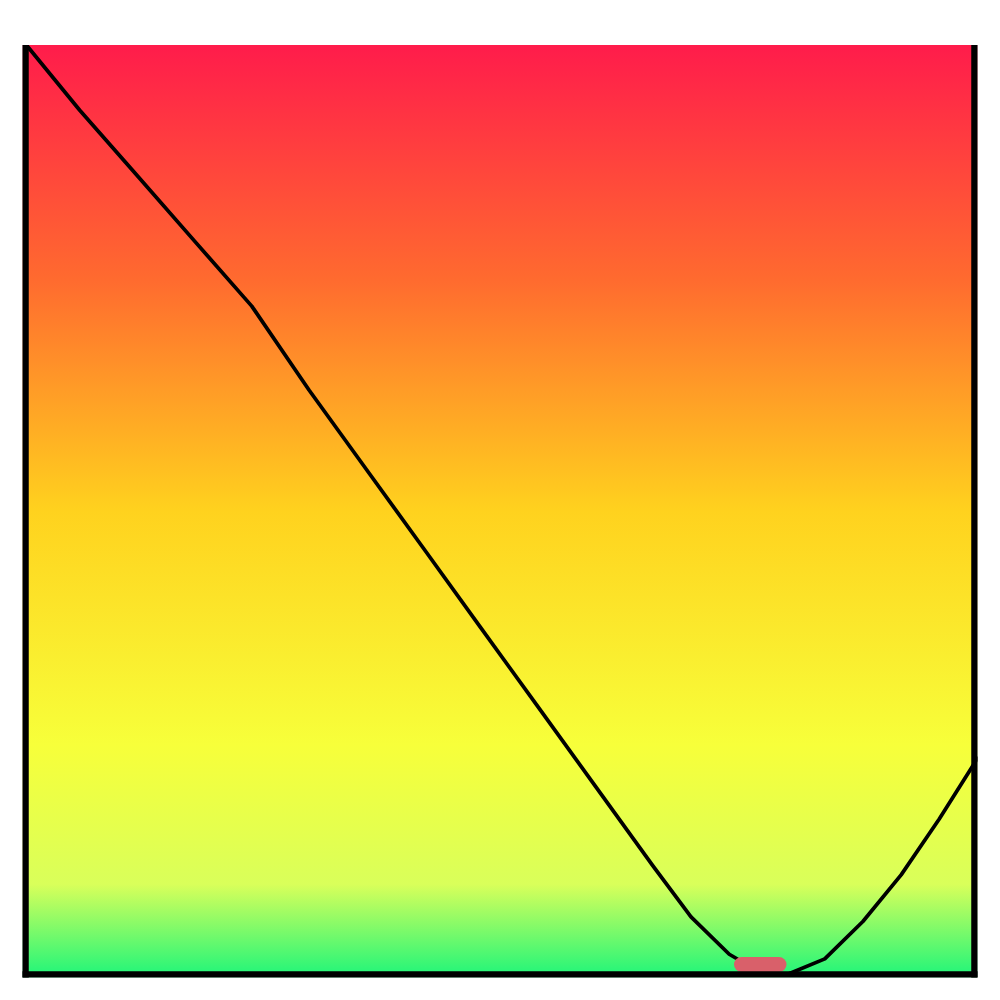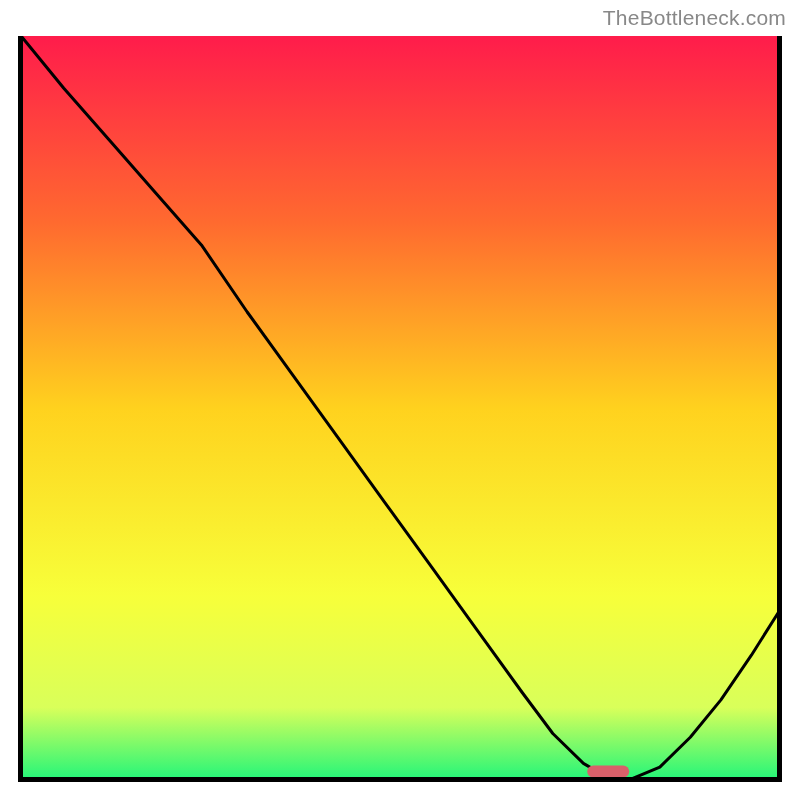--- a/index.html
+++ b/index.html
@@ -5,21 +5,20 @@
 html,body{margin:0;padding:0;width:800px;height:800px;background:#fff;overflow:hidden}
 .container{position:relative;width:800px;height:800px}
 .watermark{position:absolute;top:6px;right:14px;font:21px Arial,Helvetica,sans-serif;color:#888;letter-spacing:.2px}
 .frame{position:absolute;left:18px;top:36px;width:764px;height:746px; box-sizing:border-box;
   border-left:5px solid #000;border-right:5px solid #000;border-bottom:5px solid #000;border-top:none}
 svg.plot{position:absolute;left:18px;top:36px;width:764px;height:746px}
 </style>
 </head>
 <body>
 <div class="container">
-  <div class="watermark">TheBottleneck.com</div>
 
   <svg class="plot" viewBox="0 0 764 746" preserveAspectRatio="none">
       <defs>
         <linearGradient id="g" x1="0" y1="0" x2="0" y2="1">
           <stop offset="0%" stop-color="#ff1c4b"></stop>
           <stop offset="25%" stop-color="#ff6a2f"></stop>
           <stop offset="50%" stop-color="#ffd21e"></stop>
           <stop offset="75%" stop-color="#f7ff3a"></stop>
           <stop offset="90%" stop-color="#d9ff5a"></stop>
           <stop offset="100%" stop-color="#1ef57a"></stop>

